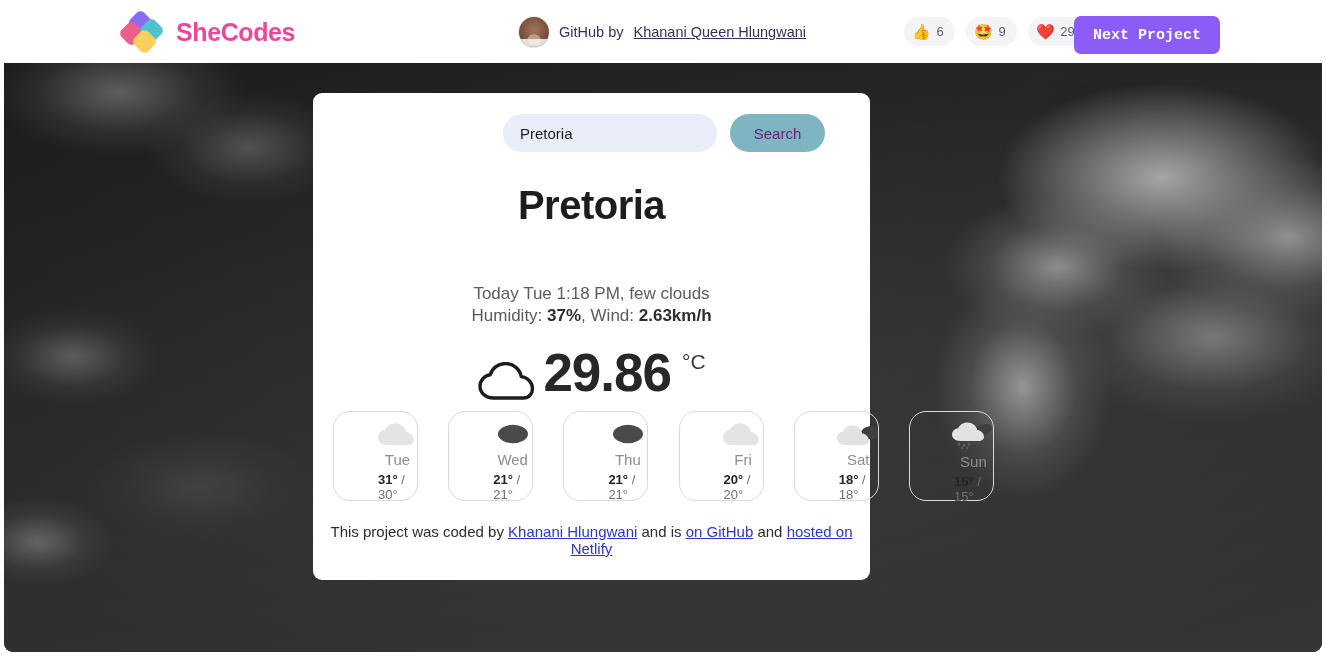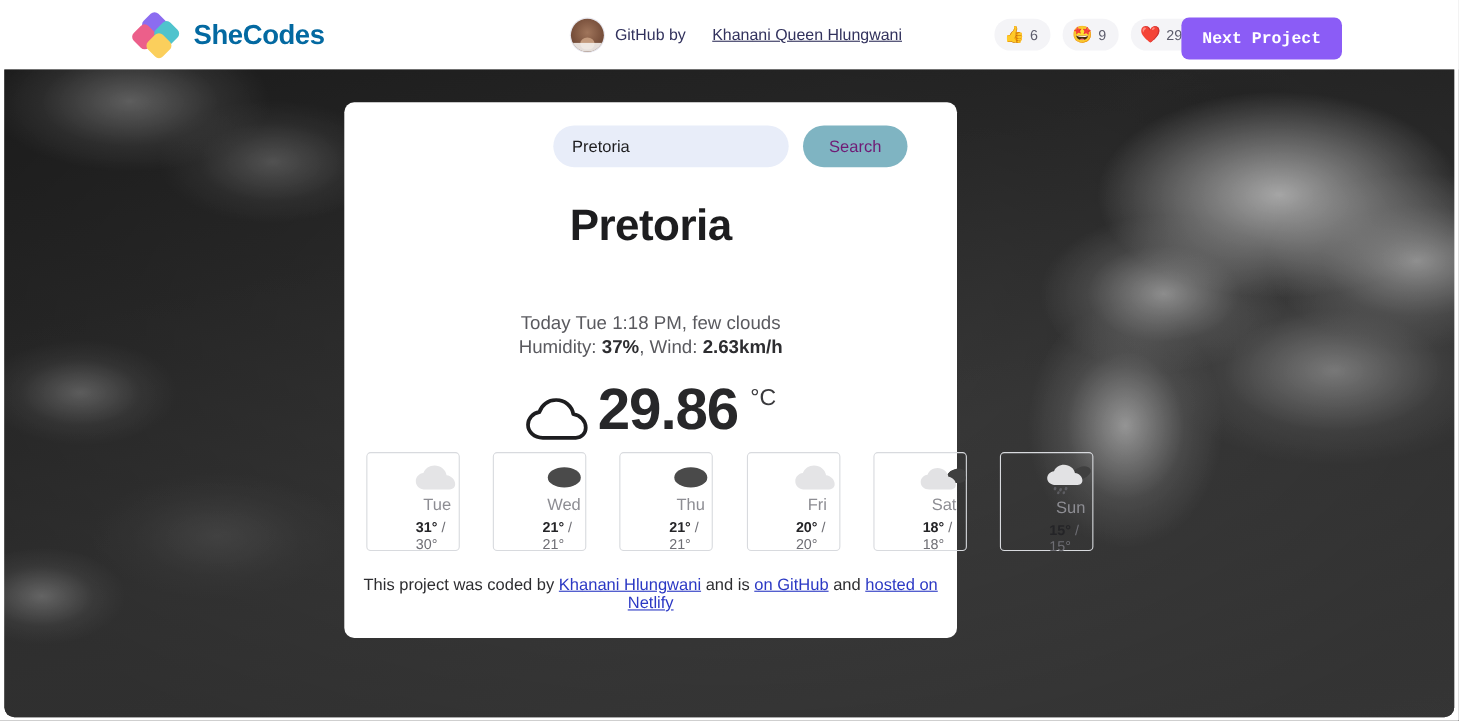--- a/index.html
+++ b/index.html
@@ -43,21 +43,21 @@
     border-radius: 5px;
     transform: rotate(-45deg);
   }
   .lg-purple { left: 10px;  top: 0px;  background: #8b6cf0; }
   .lg-pink   { left: 1px;   top: 11px; background: #ec5f8a; }
   .lg-teal   { left: 21px;  top: 8px;  background: #4fc3cd; }
   .lg-yellow { left: 14px;  top: 19px; background: #fbcf5c; }
   .brand-name {
     font-size: 25px;
     font-weight: 700;
-    color: #0369a1;
+    color: #ec4899;
     letter-spacing: -0.4px;
   }
 
   .coded-by {
     position: absolute;
     left: 519px;
     top: 17px;
     display: flex;
     align-items: center;
     gap: 10px;
@@ -86,21 +86,20 @@
     content: "";
     position: absolute;
     left: 0; bottom: 0;
     width: 100%; height: 26%;
     background: rgba(245,243,240,0.88);
   }
   .coded-link {
     color: #32325d;
     text-decoration: underline;
     cursor: pointer;
-    margin-left: 14px;
   }
 
   .reactions {
     position: absolute;
     right: 233px;
     top: 17px;
     display: flex;
     gap: 11px;
     align-items: center;
   }
@@ -266,21 +265,21 @@
     top: 318px;
     left: 20px;
     width: 661px;
     display: flex;
     justify-content: space-between;
   }
   .day-card {
     width: 85px;
     height: 90px;
     border: 1px solid #d8dade;
-    border-radius: 4px;
+    border-radius: 17px;
     display: flex;
     flex-direction: column;
     align-items: center;
     justify-content: flex-start;
     padding-top: 9px;
     padding-left: 44px;
   }
   .day-icon {
     height: 35px;
     display: flex;

